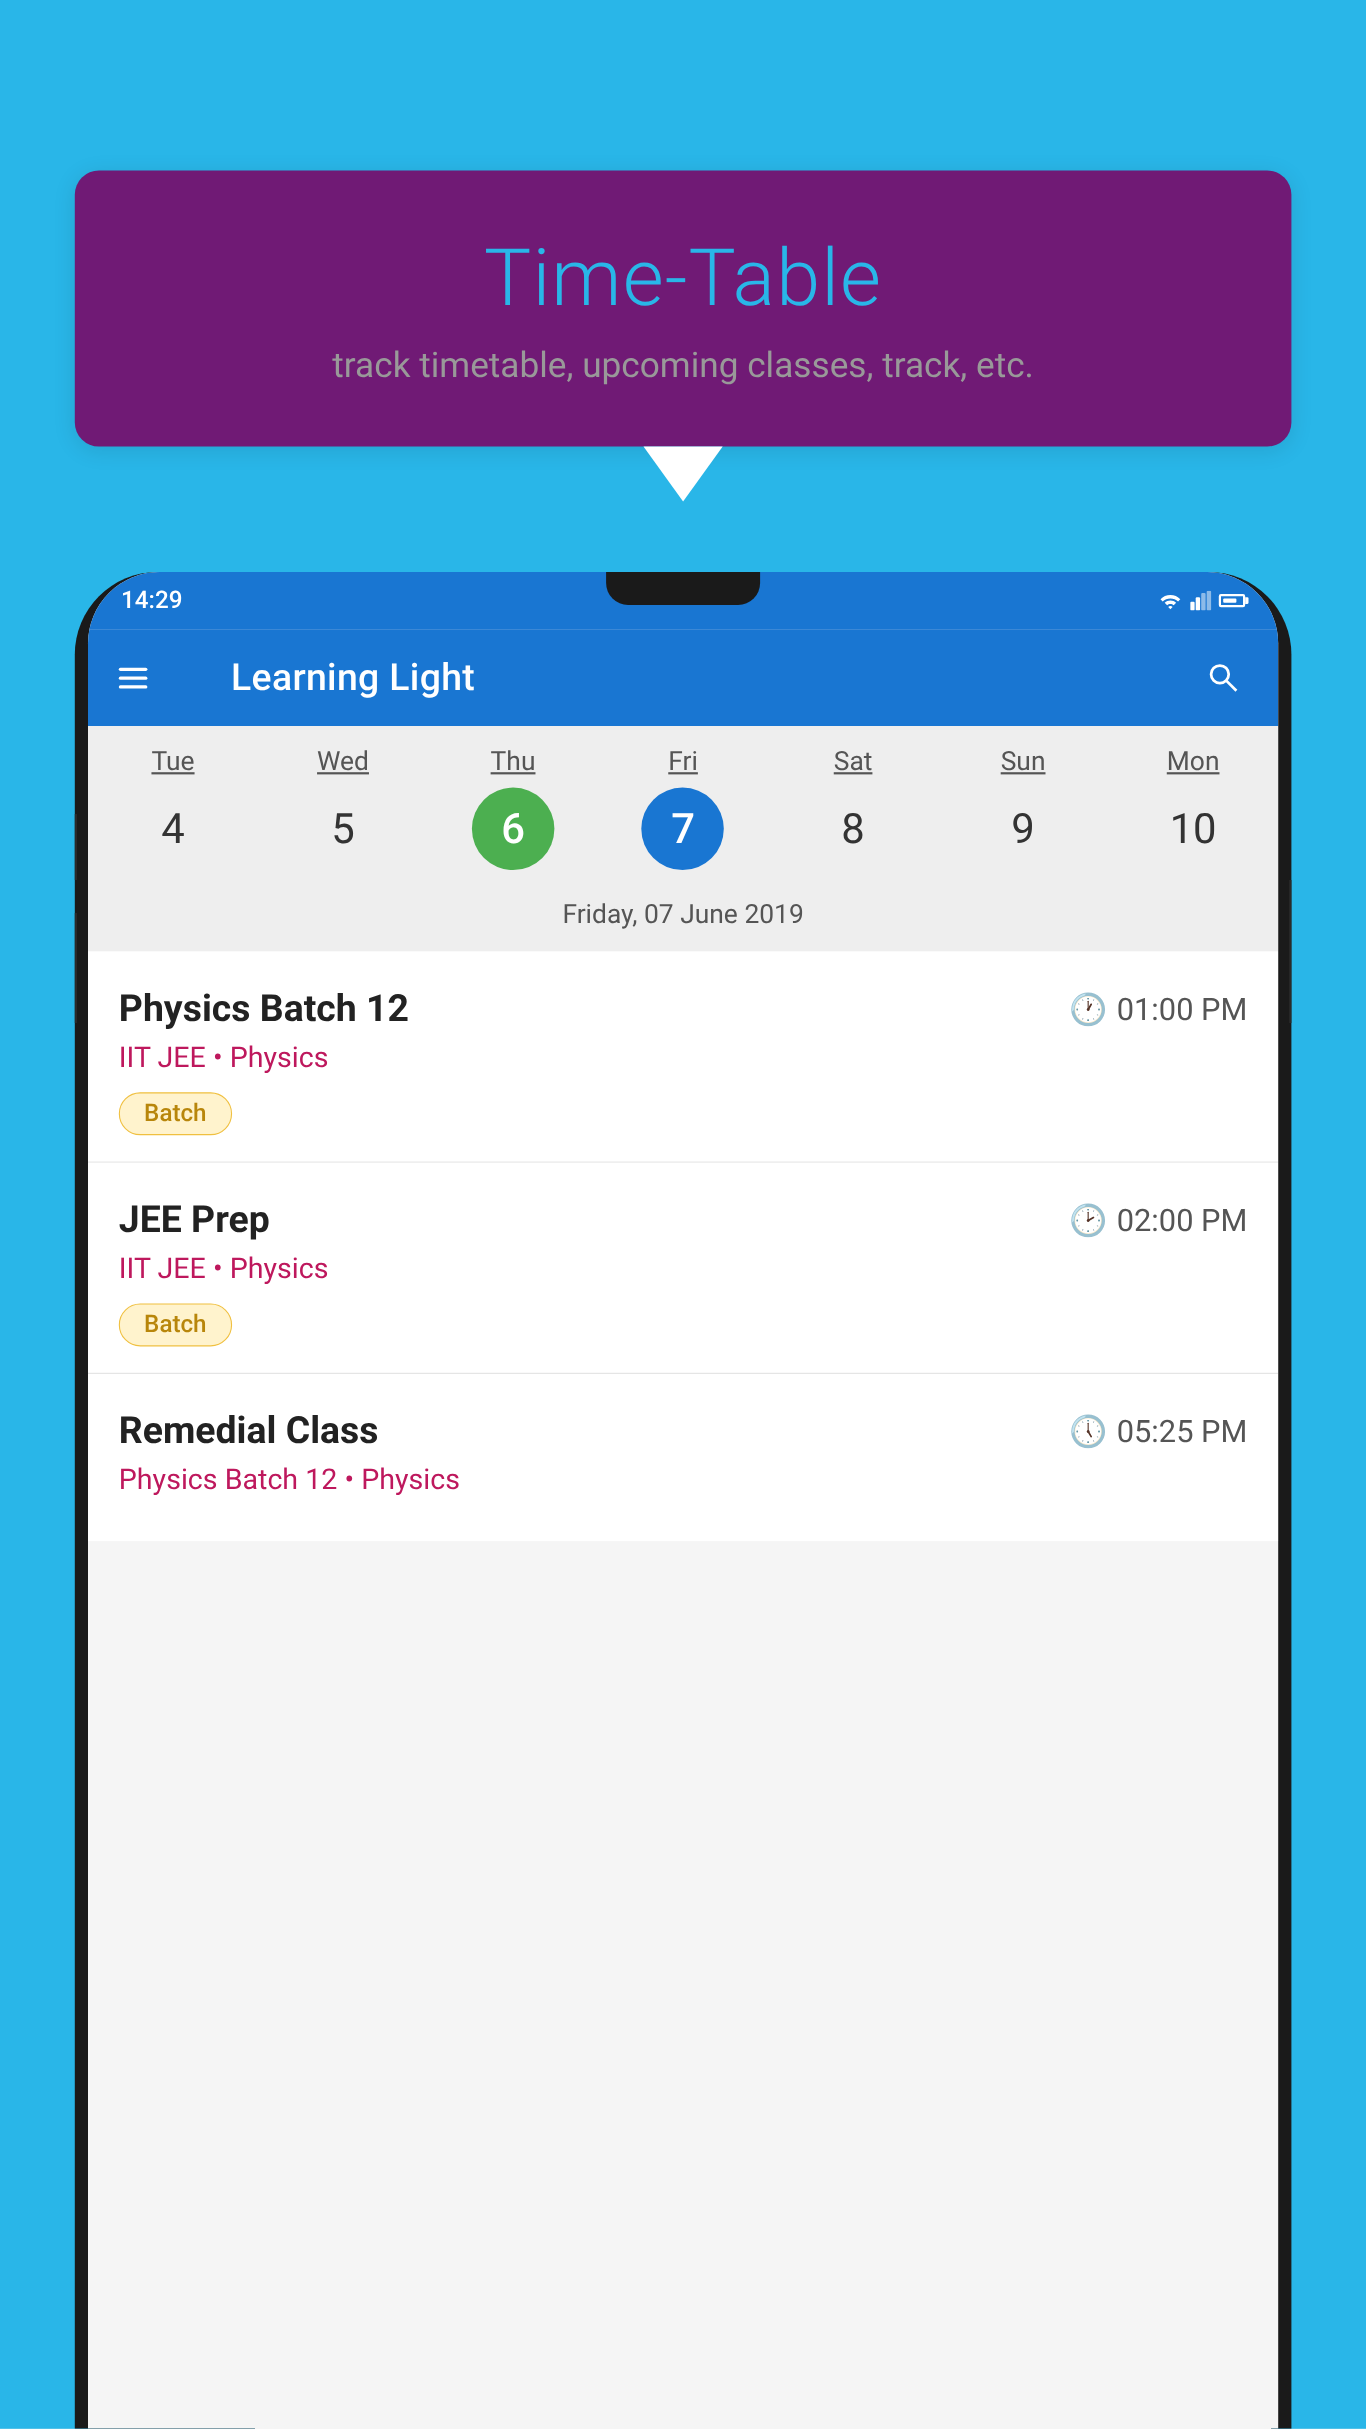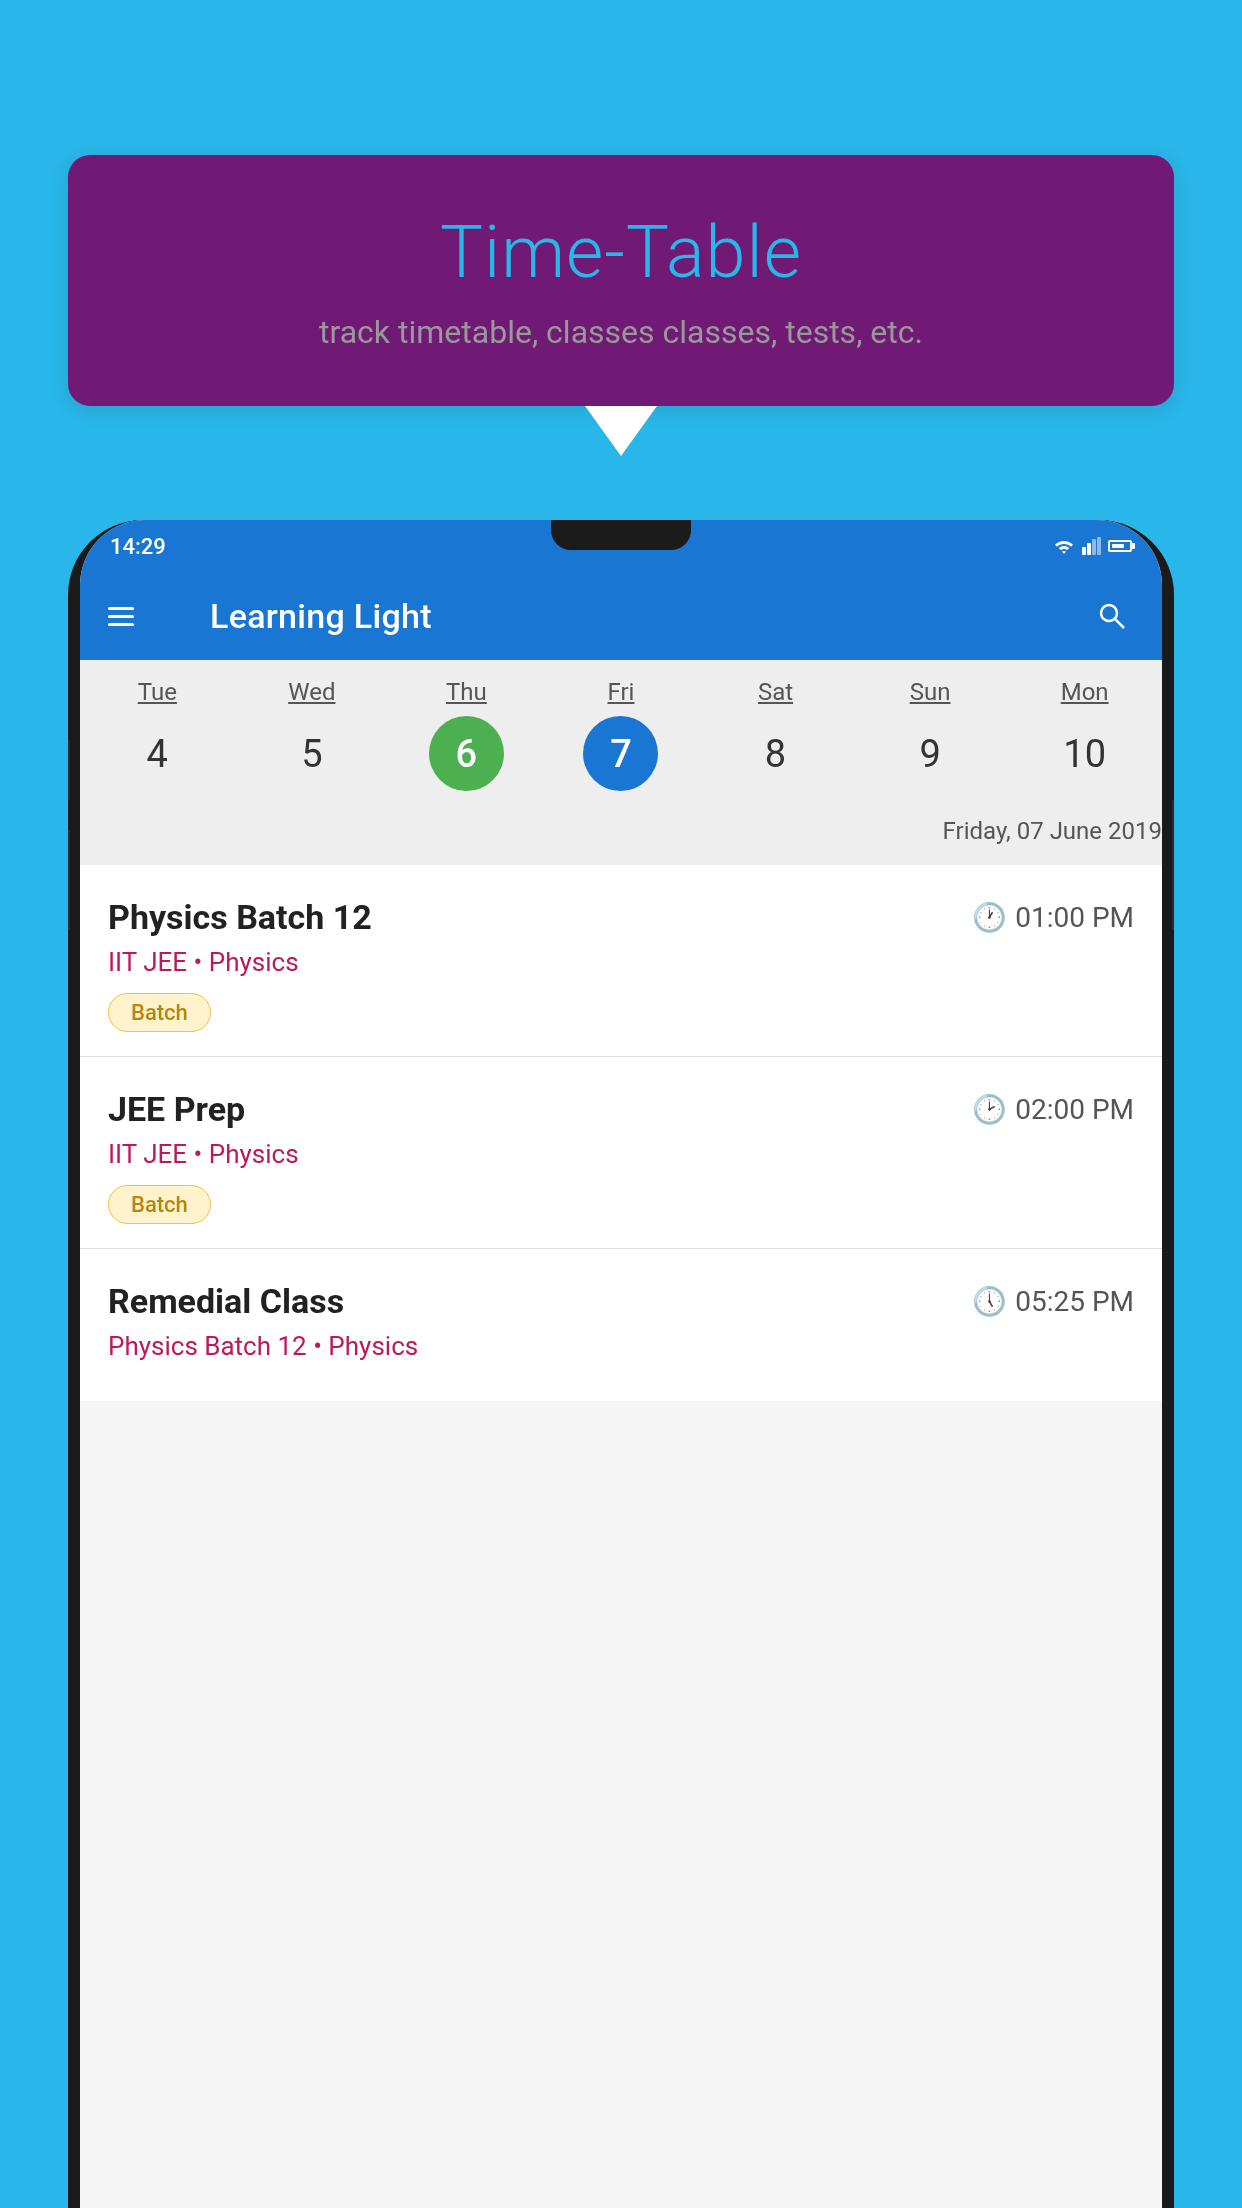--- a/index.html
+++ b/index.html
@@ -234,21 +234,21 @@
       font-weight: 500;
     }
 
     .day-num.selected {
       background: #1976d2;
       color: white;
       font-weight: 500;
     }
 
     .selected-date-label {
-      text-align: right;
+      text-align: center;
       font-size: 24px;
       color: #555;
       padding-bottom: 8px;
       margin-top: 26px;
     }
 
     
     .schedule-list {
       background: white;
       overflow-y: auto;
@@ -330,21 +330,21 @@
       background: #2a2a2a;
       border-radius: 0 3px 3px 0;
     }
   </style>
 </head>
 <body>
 
 <div class="speech-bubble-container">
   <div class="speech-bubble">
     <div class="speech-bubble-title">Time-Table</div>
-    <div class="speech-bubble-subtitle">track timetable, classes classes, tests, etc.</div>
+    <div class="speech-bubble-subtitle">track timetable, upcoming classes, track, etc.</div>
   </div>
   <div class="speech-bubble-tail"></div>
 </div>
 
 <div class="phone-frame">
   <div class="phone-side-btn-left"></div>
   <div class="phone-side-btn-left2"></div>
   <div class="phone-side-btn-right"></div>
 
   <div class="phone-inner">

